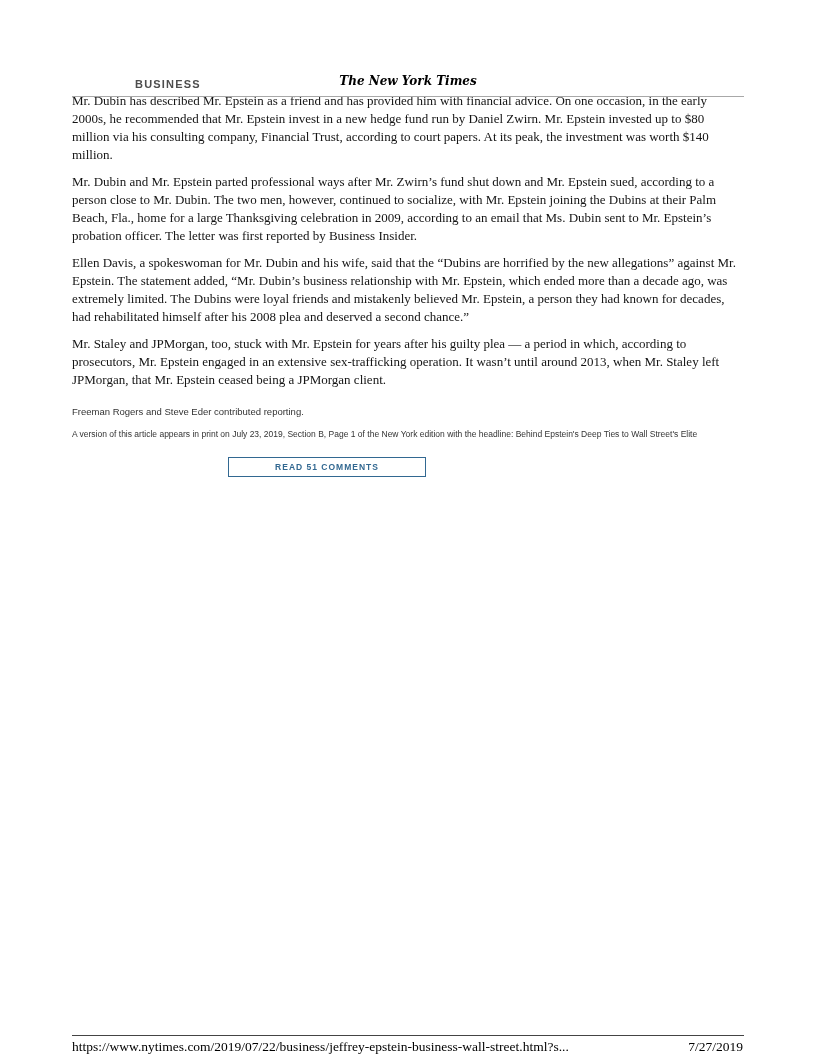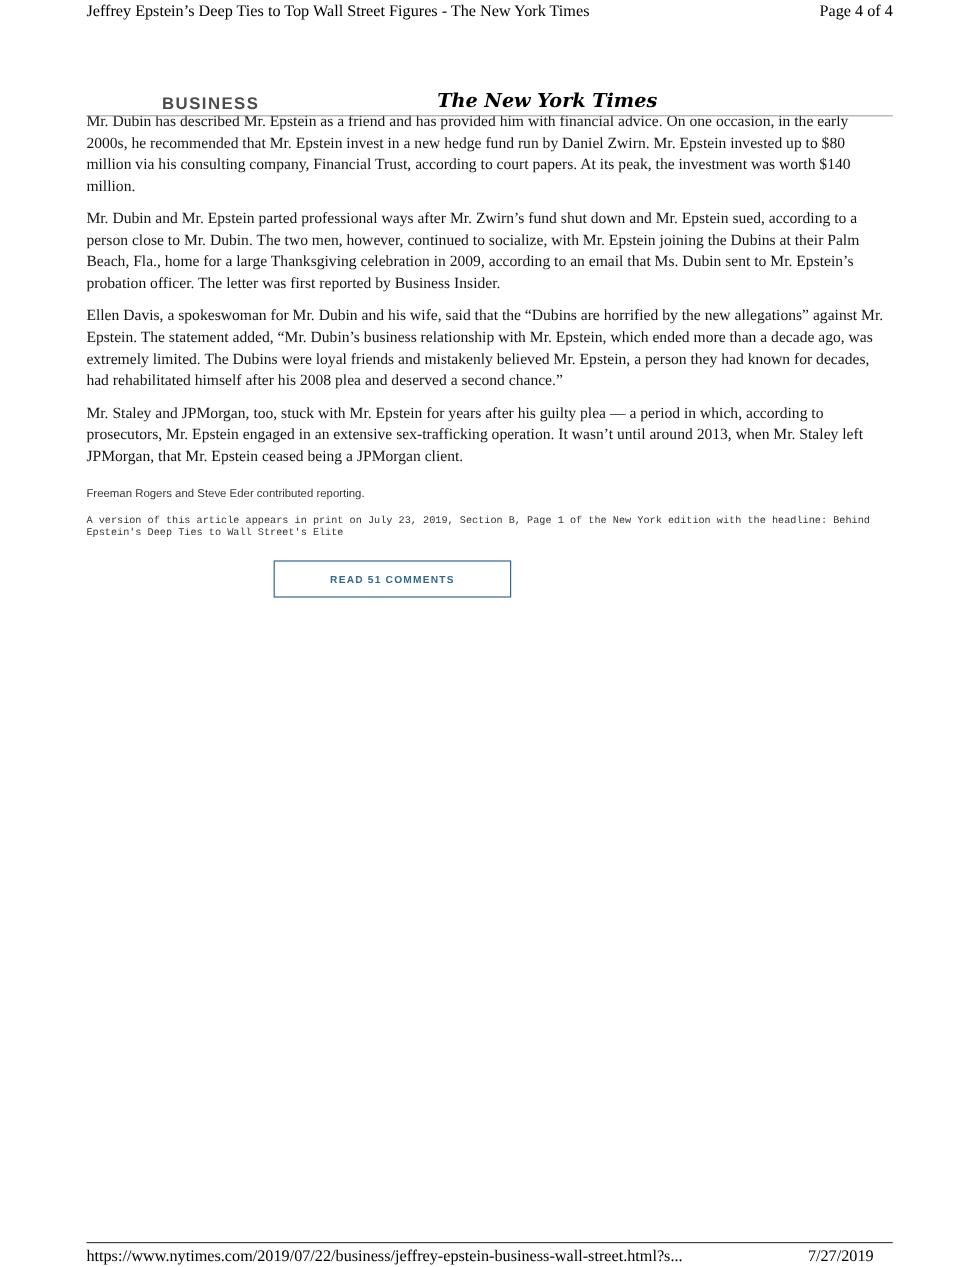--- a/index.html
+++ b/index.html
@@ -28,21 +28,21 @@
     font-size: 13.5px;
     color: #000000;
     white-space: nowrap;
   }
   .print-header .ph-title { overflow: hidden; }
   
   .print-footer {
     position: absolute;
     top: 1039px;
     left: 72px;
-    right: 88px;
+    right: 73px;
     display: flex;
     justify-content: space-between;
     align-items: baseline;
     font-size: 13.5px;
     color: #000000;
     white-space: nowrap;
   }
   .rule {
     position: absolute;
     left: 72px;
@@ -54,38 +54,37 @@
   .rule.top    { top: 96px; }
   .rule.bottom { top: 1035px; border-top: 1px solid #444444; }
 
   
   .overlay-section {
     position: absolute;
     left: 135px;
     top: 78px;
     z-index: 4;
     font-family: "Liberation Sans", sans-serif;
-    font-size: 14px;
+    font-size: 11px;
     font-weight: bold;
     letter-spacing: 1.2px;
     color: #4d4d4d;
   }
   .overlay-logo {
     position: absolute;
     left: 50%;
     transform: translateX(-50%);
     top: 74px;
     z-index: 4;
     font-family: "DejaVu Serif", serif;
-    font-size: 16px;
+    font-size: 12px;
     font-weight: bold;
     font-style: italic;
     color: #000000;
     white-space: nowrap;
-    margin-left: 48px;
   }
 
   
   .content {
     position: absolute;
     left: 72px;
     top: 92px;
     width: 672px;
     z-index: 1;
   }
@@ -96,52 +95,48 @@
     color: #141414;
   }
   .contributors {
     margin-top: 17px;
     font-family: "Liberation Sans", sans-serif;
     font-size: 9.5px;
     color: #333333;
   }
   .print-note {
     margin-top: 12px;
-    font-family: Liberation Mono, monospace;
+    font-family: Liberation Sans, sans-serif;
     font-size: 8.5px;
     color: #333333;
   }
   .comments-btn {
     display: block;
     box-sizing: border-box;
     margin: 18px 0 0 156px;
     width: 198px;
-    height: 31px;
+    height: 20px;
     background: #ffffff;
     border: 1px solid #326891;
     color: #326891;
     font-family: "Liberation Sans", sans-serif;
     font-size: 8.5px;
     font-weight: bold;
     letter-spacing: 1px;
     text-align: center;
     line-height: 18px;
     cursor: pointer;
     padding: 0;
   }
 </style>
 </head>
 <body>
 
 <div class="page">
 
-  <div class="print-header">
-    <span class="ph-title">Jeffrey Epstein’s Deep Ties to Top Wall Street Figures - The New York Times</span>
-    <span>Page 4 of 4</span>
-  </div>
 
   <div class="content">
     <p>Mr. Dubin has described Mr. Epstein as a friend and has provided him with financial advice. On one occasion, in the early 2000s, he recommended that Mr. Epstein invest in a new hedge fund run by Daniel Zwirn. Mr. Epstein invested up to $80 million via his consulting company, Financial Trust, according to court papers. At its peak, the investment was worth $140 million.</p>
     <p>Mr. Dubin and Mr. Epstein parted professional ways after Mr. Zwirn’s fund shut down and Mr. Epstein sued, according to a person close to Mr. Dubin. The two men, however, continued to socialize, with Mr. Epstein joining the Dubins at their Palm Beach, Fla., home for a large Thanksgiving celebration in 2009, according to an email that Ms. Dubin sent to Mr. Epstein’s probation officer. The letter was first reported by Business Insider.</p>
     <p>Ellen Davis, a spokeswoman for Mr. Dubin and his wife, said that the “Dubins are horrified by the new allegations” against Mr. Epstein. The statement added, “Mr. Dubin’s business relationship with Mr. Epstein, which ended more than a decade ago, was extremely limited. The Dubins were loyal friends and mistakenly believed Mr. Epstein, a person they had known for decades, had rehabilitated himself after his 2008 plea and deserved a second chance.”</p>
     <p>Mr. Staley and JPMorgan, too, stuck with Mr. Epstein for years after his guilty plea — a period in which, according to prosecutors, Mr. Epstein engaged in an extensive sex-trafficking operation. It wasn’t until around 2013, when Mr. Staley left JPMorgan, that Mr. Epstein ceased being a JPMorgan client.</p>
 
     <div class="contributors">Freeman Rogers and Steve Eder contributed reporting.</div>
     <div class="print-note">A version of this article appears in print on July 23, 2019, Section B, Page 1 of the New York edition with the headline: Behind Epstein's Deep Ties to Wall Street's Elite</div>
 

